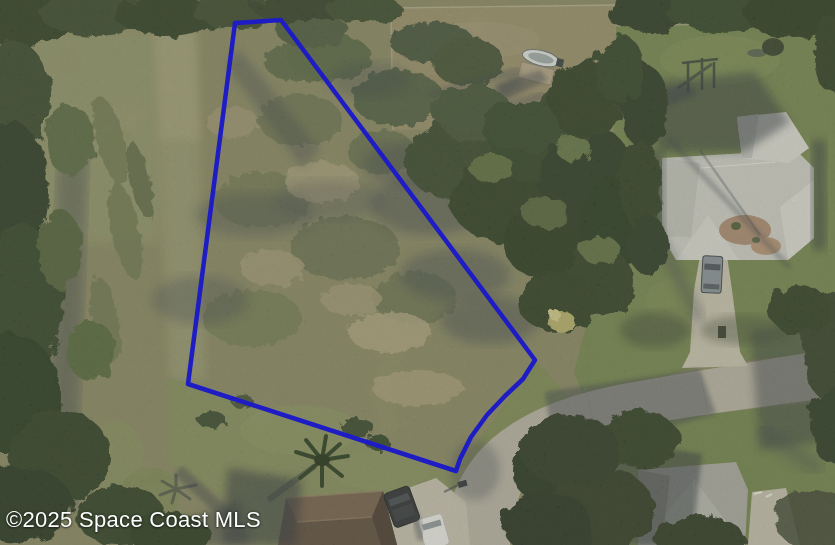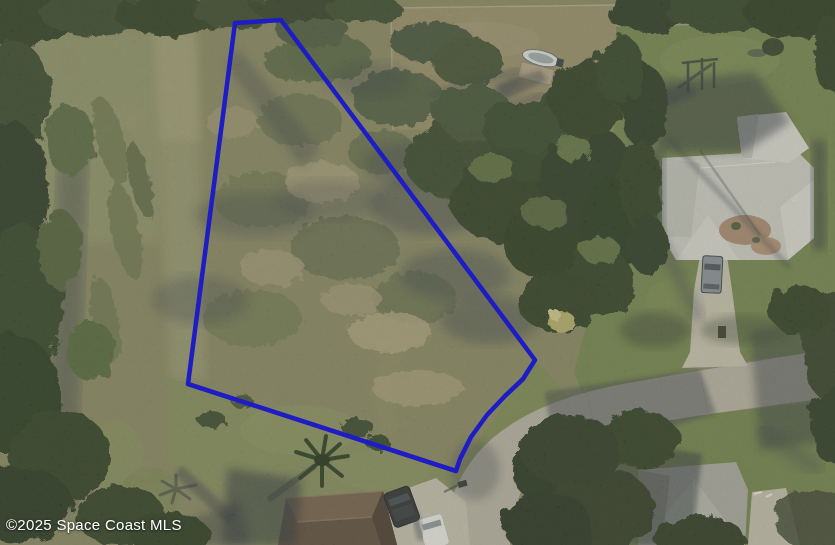--- a/index.html
+++ b/index.html
@@ -1,20 +1,20 @@
 <!DOCTYPE html>
 <html><head>
 <meta charset="utf-8">
 <style>
   html,body{margin:0;padding:0;background:#222;}
   .stage{position:relative;width:835px;height:545px;overflow:hidden;font-family:"Liberation Sans",sans-serif;}
   .stage svg{display:block;}
   .watermark{
     position:absolute;left:6px;bottom:12px;
-    font-size:15px;font-weight:400;color:#ffffff;letter-spacing:.3px;
+    font-size:22px;font-weight:400;color:#ffffff;letter-spacing:.3px;
     text-shadow:0 0 3px rgba(25,35,25,.85),0 1px 2px rgba(0,0,0,.5);
     user-select:none;
   }
 </style>
 </head>
 <body>
 
 <div class="stage">
 <svg width="835" height="545" viewBox="0 0 835 545" xmlns="http://www.w3.org/2000/svg">
   <defs>

